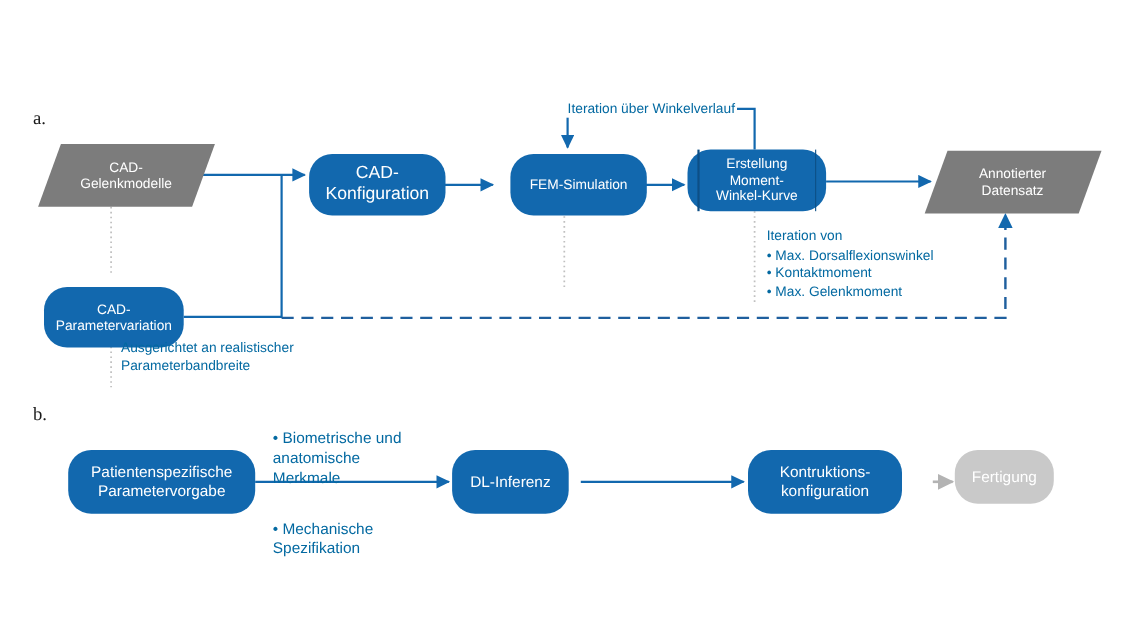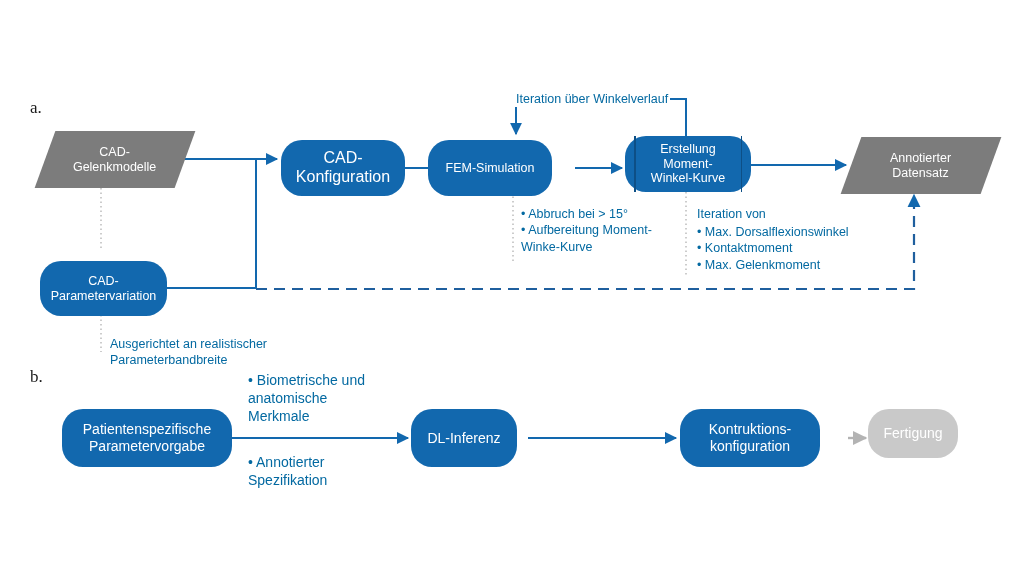--- a/index.html
+++ b/index.html
@@ -68,21 +68,21 @@
     font-family: "Liberation Serif", serif;
   }
 
   .ann {
     position: absolute;
     color: #0369a1;
     line-height: 1.30;
     white-space: pre-line;
   }
   .ann.mid     { font-size: 12.5px; }
-  .ann.big     { font-size: 14px; }
+  .ann.big     { font-size: 14px; margin-top: 18px; }
 
   .inner-edge {
     position: absolute;
     background: #0d4f86;
     width: 1.5px;
   }
 </style>
 </head>
 <body>
 
@@ -124,21 +124,21 @@
 
   <div class="para" style="left:45px; top:131px; width:140px; height:57px; font-size:12.5px;">
     <span class="label">CAD-
 Gelenkmodelle</span>
   </div>
 
   <div class="node blue" style="left:281px; top:140px; width:124px; height:56px; font-size:16px;">
     <span class="label">CAD-Konfiguration</span>
   </div>
 
-  <div class="node blue" style="left:428px; top:140px; width:124px; height:56px; font-size:12.5px;">
+  <div class="node blue" style="left:464px; top:140px; width:124px; height:56px; font-size:12.5px;">
     <span class="label">FEM-Simulation</span>
   </div>
 
   <div class="node blue" style="left:625px; top:136px; width:126px; height:56px; font-size:12.5px;">
     <div class="inner-edge" style="left:9px; top:0; height:56px;"></div>
     <div class="inner-edge" style="right:9px; top:0; height:56px;"></div>
     <span class="label">Erstellung
 Moment-
 Winkel-Kurve</span>
   </div>
@@ -149,31 +149,28 @@
   </div>
 
   <div class="node blue" style="left:40px; top:261px; width:127px; height:55px; font-size:12.5px;">
     <span class="label">CAD-
 Parametervariation</span>
   </div>
 
   <div class="ann mid" style="left:514px; top:91px; background:#ffffff; padding:0 2px;">Iteration über Winkelverlauf</div>
 
 
-  <div class="ann mid" style="left:521px; top:206px;">• Abbruch bei &gt; 15°
-• Aufbereitung Moment-
-   Winke-Kurve</div>
 
   <div class="ann mid" style="left:697px; top:206px;">Iteration von</div>
 
   <div class="ann mid" style="left:697px; top:224px;">• Max. Dorsalflexionswinkel
 • Kontaktmoment
 • Max. Gelenkmoment</div>
 
-  <div class="ann mid" style="left:110px; top:336px;">Ausgerichtet an realistischer
+  <div class="ann mid" style="left:110px; top:308px;">Ausgerichtet an realistischer
 Parameterbandbreite</div>
 
   <div class="node blue" style="left:62px; top:409px; width:170px; height:58px; font-size:14px;">
     <span class="label">Patientenspezifische
 Parametervorgabe</span>
   </div>
 
   <div class="node blue" style="left:411px; top:409px; width:106px; height:58px; font-size:14px;">
     <span class="label">DL-Inferenz</span>
   </div>
@@ -184,17 +181,17 @@
   </div>
 
   <div class="node gray" style="left:868px; top:409px; width:90px; height:49px; font-size:14px;">
     <span class="label">Fertigung</span>
   </div>
 
   <div class="ann big" style="left:248px; top:371px;">• Biometrische und
    anatomische
    Merkmale</div>
 
-  <div class="ann big" style="left:248px; top:453px;">• Annotierter
+  <div class="ann big" style="left:248px; top:453px;">• Mechanische
    Spezifikation</div>
 
 
 </div>
 
 </body></html>

